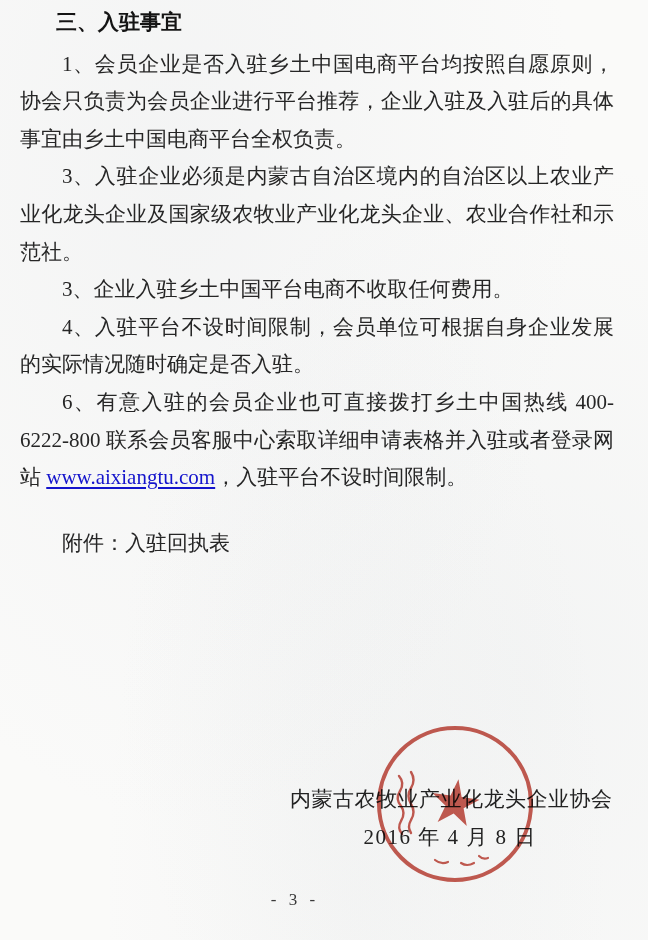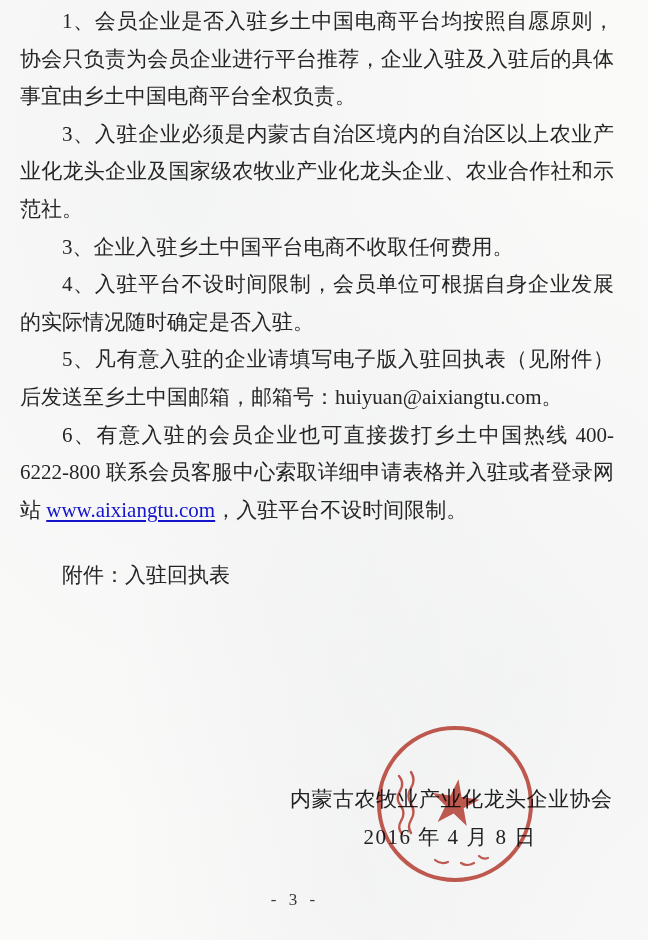--- a/index.html
+++ b/index.html
@@ -80,25 +80,25 @@
     letter-spacing: 4px;
     color: #3a3a3a;
   }
 </style>
 </head>
 <body>
 
 <div class="sheet">
 
   <div class="content">
+    <h3 class="heading">三、入驻事宜</h3>
     <p class="para">1、会员企业是否入驻乡土中国电商平台均按照自愿原则，协会只负责为会员企业进行平台推荐，企业入驻及入驻后的具体事宜由乡土中国电商平台全权负责。</p>
     <p class="para">3、入驻企业必须是内蒙古自治区境内的自治区以上农业产业化龙头企业及国家级农牧业产业化龙头企业、农业合作社和示范社。</p>
     <p class="para">3、企业入驻乡土中国平台电商不收取任何费用。</p>
     <p class="para">4、入驻平台不设时间限制，会员单位可根据自身企业发展的实际情况随时确定是否入驻。</p>
-    <p class="para">5、凡有意入驻的企业请填写电子版入驻回执表（见附件）后发送至乡土中国邮箱，邮箱号：huiyuan@aixiangtu.com。</p>
     <p class="para"><span>6、有意入驻的会员企业也可直接拨打乡土中国热线 400-6222-800 联系会员客服中心索取详细申请表格并入驻或者登录网站 </span><a class="weblink">www.aixiangtu.com</a><span>，入驻平台不设时间限制。</span></p>
     <p class="attachment">附件：入驻回执表</p>
   </div>
 
   <svg class="seal" width="160" height="160" viewBox="0 0 160 160" xmlns="http://www.w3.org/2000/svg">
     <defs>
       <path id="sealTextArc" d="M 80 140 A 60 60 0 1 1 79.9 140"></path>
     </defs>
     <circle cx="80" cy="80" r="76" fill="none" stroke-width="4" stroke="#c0453a"></circle>
     <text font-size="14.5" letter-spacing="2.2" fill="#c0453a">

